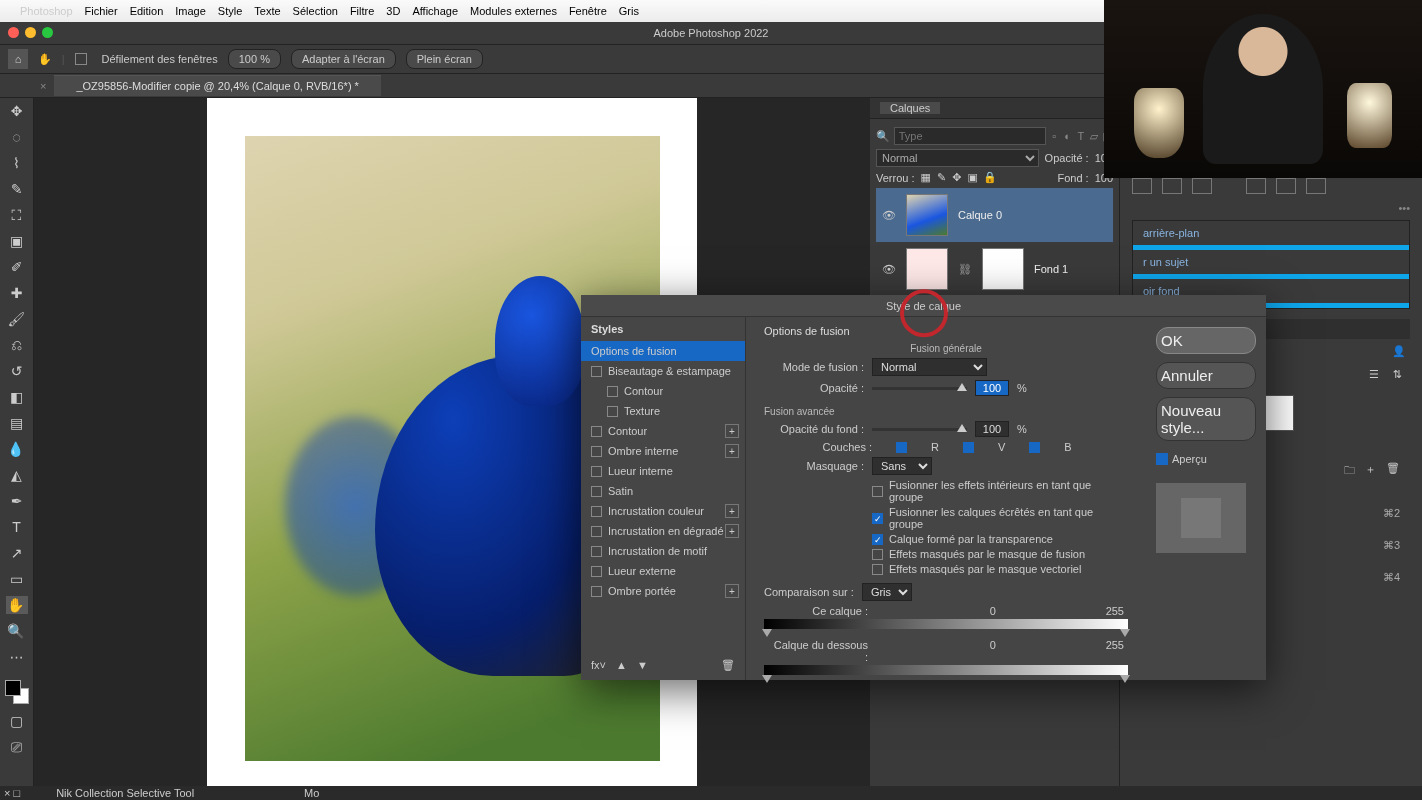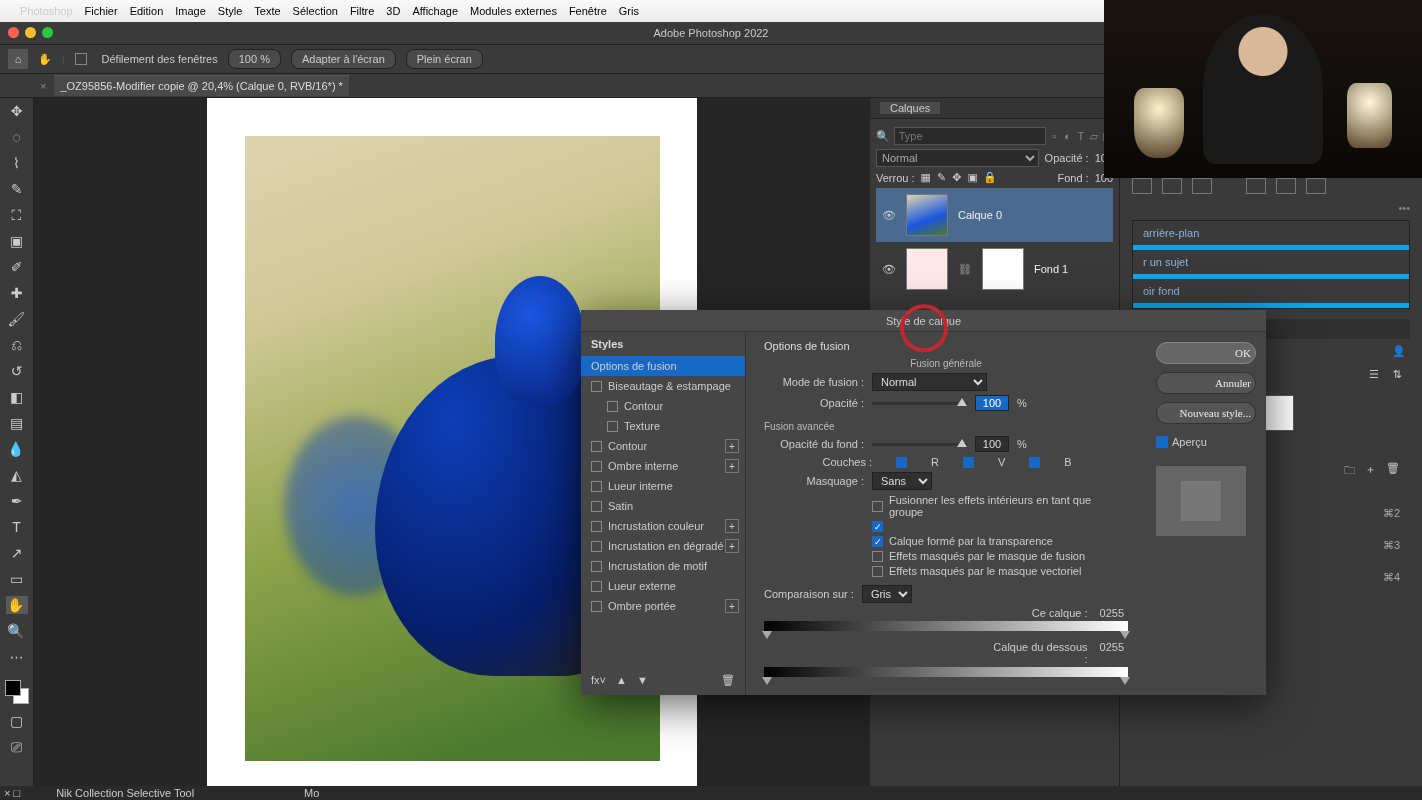--- a/index.html
+++ b/index.html
@@ -19,21 +19,21 @@
 .tl-r{background:#ff5f57;} .tl-y{background:#febc2e;} .tl-g{background:#28c840;}
 
 
 .optbar{background:#3a3a3a;height:30px;border-top:1px solid #222;border-bottom:1px solid #222;display:flex;align-items:center;padding:0 8px;gap:10px;color:#ccc;}
 .optbar .homebtn{width:20px;height:20px;background:#555;display:flex;align-items:center;justify-content:center;}
 .optbar .pill{background:#4a4a4a;border:1px solid #222;padding:3px 10px;border-radius:8px;}
 .chkbox{width:12px;height:12px;border:1px solid #888;display:inline-block;margin-right:5px;}
 
 
 .doctab{background:#3a3a3a;height:24px;display:flex;align-items:center;padding-left:40px;border-bottom:1px solid #222;}
-.doctab .tab{background:#4a4a4a;padding:4px 6px;font-size:11px;color:#ddd;border-top:1px solid #555;}
+.doctab .tab{background:#4a4a4a;padding:4px 22px;font-size:11px;color:#ddd;border-top:1px solid #555;}
 
 
 .workarea{position:absolute;top:98px;left:0;right:0;bottom:14px;display:flex;}
 .toolbar{width:34px;background:#3a3a3a;border-right:1px solid #222;display:flex;flex-direction:column;align-items:center;padding-top:4px;gap:8px;}
 .tool{width:22px;height:18px;display:flex;align-items:center;justify-content:center;font-size:14px;color:#ccc;}
 .tool.sel{background:#5a5a5a;}
 .swatches{width:24px;height:24px;position:relative;margin-top:6px;}
 .sw-fg{width:16px;height:16px;background:#000;border:1px solid #aaa;position:absolute;top:0;left:0;}
 .sw-bg{width:16px;height:16px;background:#fff;border:1px solid #aaa;position:absolute;bottom:0;right:0;}
 
@@ -66,21 +66,21 @@
 .layer .thumb.p1{background:linear-gradient(160deg,#ded4b0,#1a56e0 60%,#4c7a2e);}
 .layer .name{color:#eee;}
 
 
 .webcam{position:absolute;top:0;right:0;width:318px;height:178px;background:linear-gradient(#1a1410,#0a0806);z-index:50;display:flex;align-items:center;justify-content:center;}
 .person{width:120px;height:150px;background:radial-gradient(circle at 50% 25%,#d9b89a 0 24px,#1a1a1a 25px);border-radius:50% 50% 10% 10%;}
 .lamp-l{position:absolute;left:30px;bottom:20px;width:50px;height:70px;background:radial-gradient(circle at 50% 30%,#fff2cc,#4a3820);border-radius:20% 20% 40% 40%;}
 .lamp-r{position:absolute;right:30px;bottom:30px;width:45px;height:65px;background:radial-gradient(circle at 50% 30%,#fff8dd,#5a4428);border-radius:20%;}
 
 
-.dialog{position:absolute;left:581px;top:310px;width:685px;height:385px;background:#454545;box-shadow:0 10px 40px rgba(0,0,0,.6);z-index:40;}
+.dialog{position:absolute;left:581px;top:295px;width:685px;height:385px;background:#454545;box-shadow:0 10px 40px rgba(0,0,0,.6);z-index:40;}
 .dlg-title{height:22px;background:#4a4a4a;display:flex;align-items:center;justify-content:center;font-size:12px;color:#ddd;border-bottom:1px solid #333;position:relative;}
 .red-circle{position:absolute;width:48px;height:48px;border:4px solid #c1272d;border-radius:50%;left:50%;top:50%;transform:translate(-50%,-35%);pointer-events:none;}
 .dlg-body{display:flex;height:calc(100% - 22px);}
 .dlg-left{width:165px;background:#464646;border-right:1px solid #333;display:flex;flex-direction:column;}
 .dlg-left .hdr{padding:6px 10px;font-size:11px;color:#ddd;font-weight:600;}
 .style-item{padding:4px 10px;display:flex;align-items:center;gap:6px;color:#ccc;position:relative;}
 .style-item.sel{background:#1768c4;color:#fff;}
 .style-item .cb{width:11px;height:11px;border:1px solid #888;}
 .style-item .plus{position:absolute;right:6px;width:14px;height:14px;border:1px solid #777;display:flex;align-items:center;justify-content:center;font-size:10px;}
 .style-item.sub{padding-left:26px;}
@@ -98,25 +98,25 @@
 .valbox{width:34px;background:#2f2f2f;border:1px solid #222;color:#ddd;text-align:center;padding:1px;}
 .valbox.hl{background:#1768c4;color:#fff;}
 .chkline{display:flex;align-items:center;gap:6px;margin:3px 0;font-size:10px;padding-left:108px;}
 .chkline .cb{width:11px;height:11px;border:1px solid #888;}
 .chkline .cb.on{background:#1768c4;border-color:#1768c4;}
 .chkline .cb.on:after{content:"✓";color:#fff;font-size:9px;position:relative;top:-2px;left:1px;}
 .chanrow{display:flex;align-items:center;gap:24px;font-size:10px;padding-left:50px;}
 .chanrow label{width:58px;text-align:right;}
 .gradient-slider{height:10px;background:linear-gradient(90deg,#000,#fff);position:relative;margin:2px 0 10px;}
 .gradient-slider .kb{position:absolute;bottom:-8px;width:0;height:0;border-left:5px solid transparent;border-right:5px solid transparent;border-top:8px solid #aaa;}
-.range-row{display:flex;justify-content:flex-end;font-size:10px;padding:0 4px;}
+.range-row{display:flex;justify-content:space-between;font-size:10px;padding:0 4px;}
 .range-row .lbl{width:100px;text-align:right;margin-right:12px;}
 
 .dlg-right{width:120px;padding:10px;display:flex;flex-direction:column;gap:8px;}
-.dbtn{background:#555;border:1px solid #333;border-radius:12px;padding:4px;text-align:right;font-size:11px;color:#eee;font-family:Liberation Serif, serif;}
+.dbtn{background:#555;border:1px solid #333;border-radius:12px;padding:4px;text-align:left;font-size:15px;color:#eee;}
 .dbtn.primary{background:#666;border:1px solid #888;}
 .prev-chk{display:flex;align-items:center;gap:4px;margin-top:4px;}
 .prev-swatch{width:90px;height:70px;background:#666;margin-top:10px;display:flex;align-items:center;justify-content:center;}
 .prev-swatch .inner{width:40px;height:40px;background:#777;}
 
 
 .prop-area{padding:8px 12px;}
 .prop-row{display:flex;align-items:center;gap:8px;margin:6px 0;font-size:11px;color:#ccc;}
 .angle-in{background:#2a2a2a;border:1px solid #555;padding:2px 6px;}
 .disc-title{display:flex;gap:6px;font-size:11px;color:#ddd;margin:10px 0 6px;}
@@ -479,20 +479,21 @@
       <div class="form-row">
         <label>Masquage :</label>
         <select style="width:60px"><option>Sans</option></select>
       </div>
       <div class="chkline">
           <span class="cb"></span>
           <span>Fusionner les effets intérieurs en tant que groupe</span>
         </div>
       <div class="chkline">
           <span class="cb on"></span>
+          <span>Fusionner les calques écrêtés en tant que groupe</span>
         </div>
       <div class="chkline">
           <span class="cb on"></span>
           <span>Calque formé par la transparence</span>
         </div>
       <div class="chkline">
           <span class="cb"></span>
           <span>Effets masqués par le masque de fusion</span>
         </div>
       <div class="chkline">

